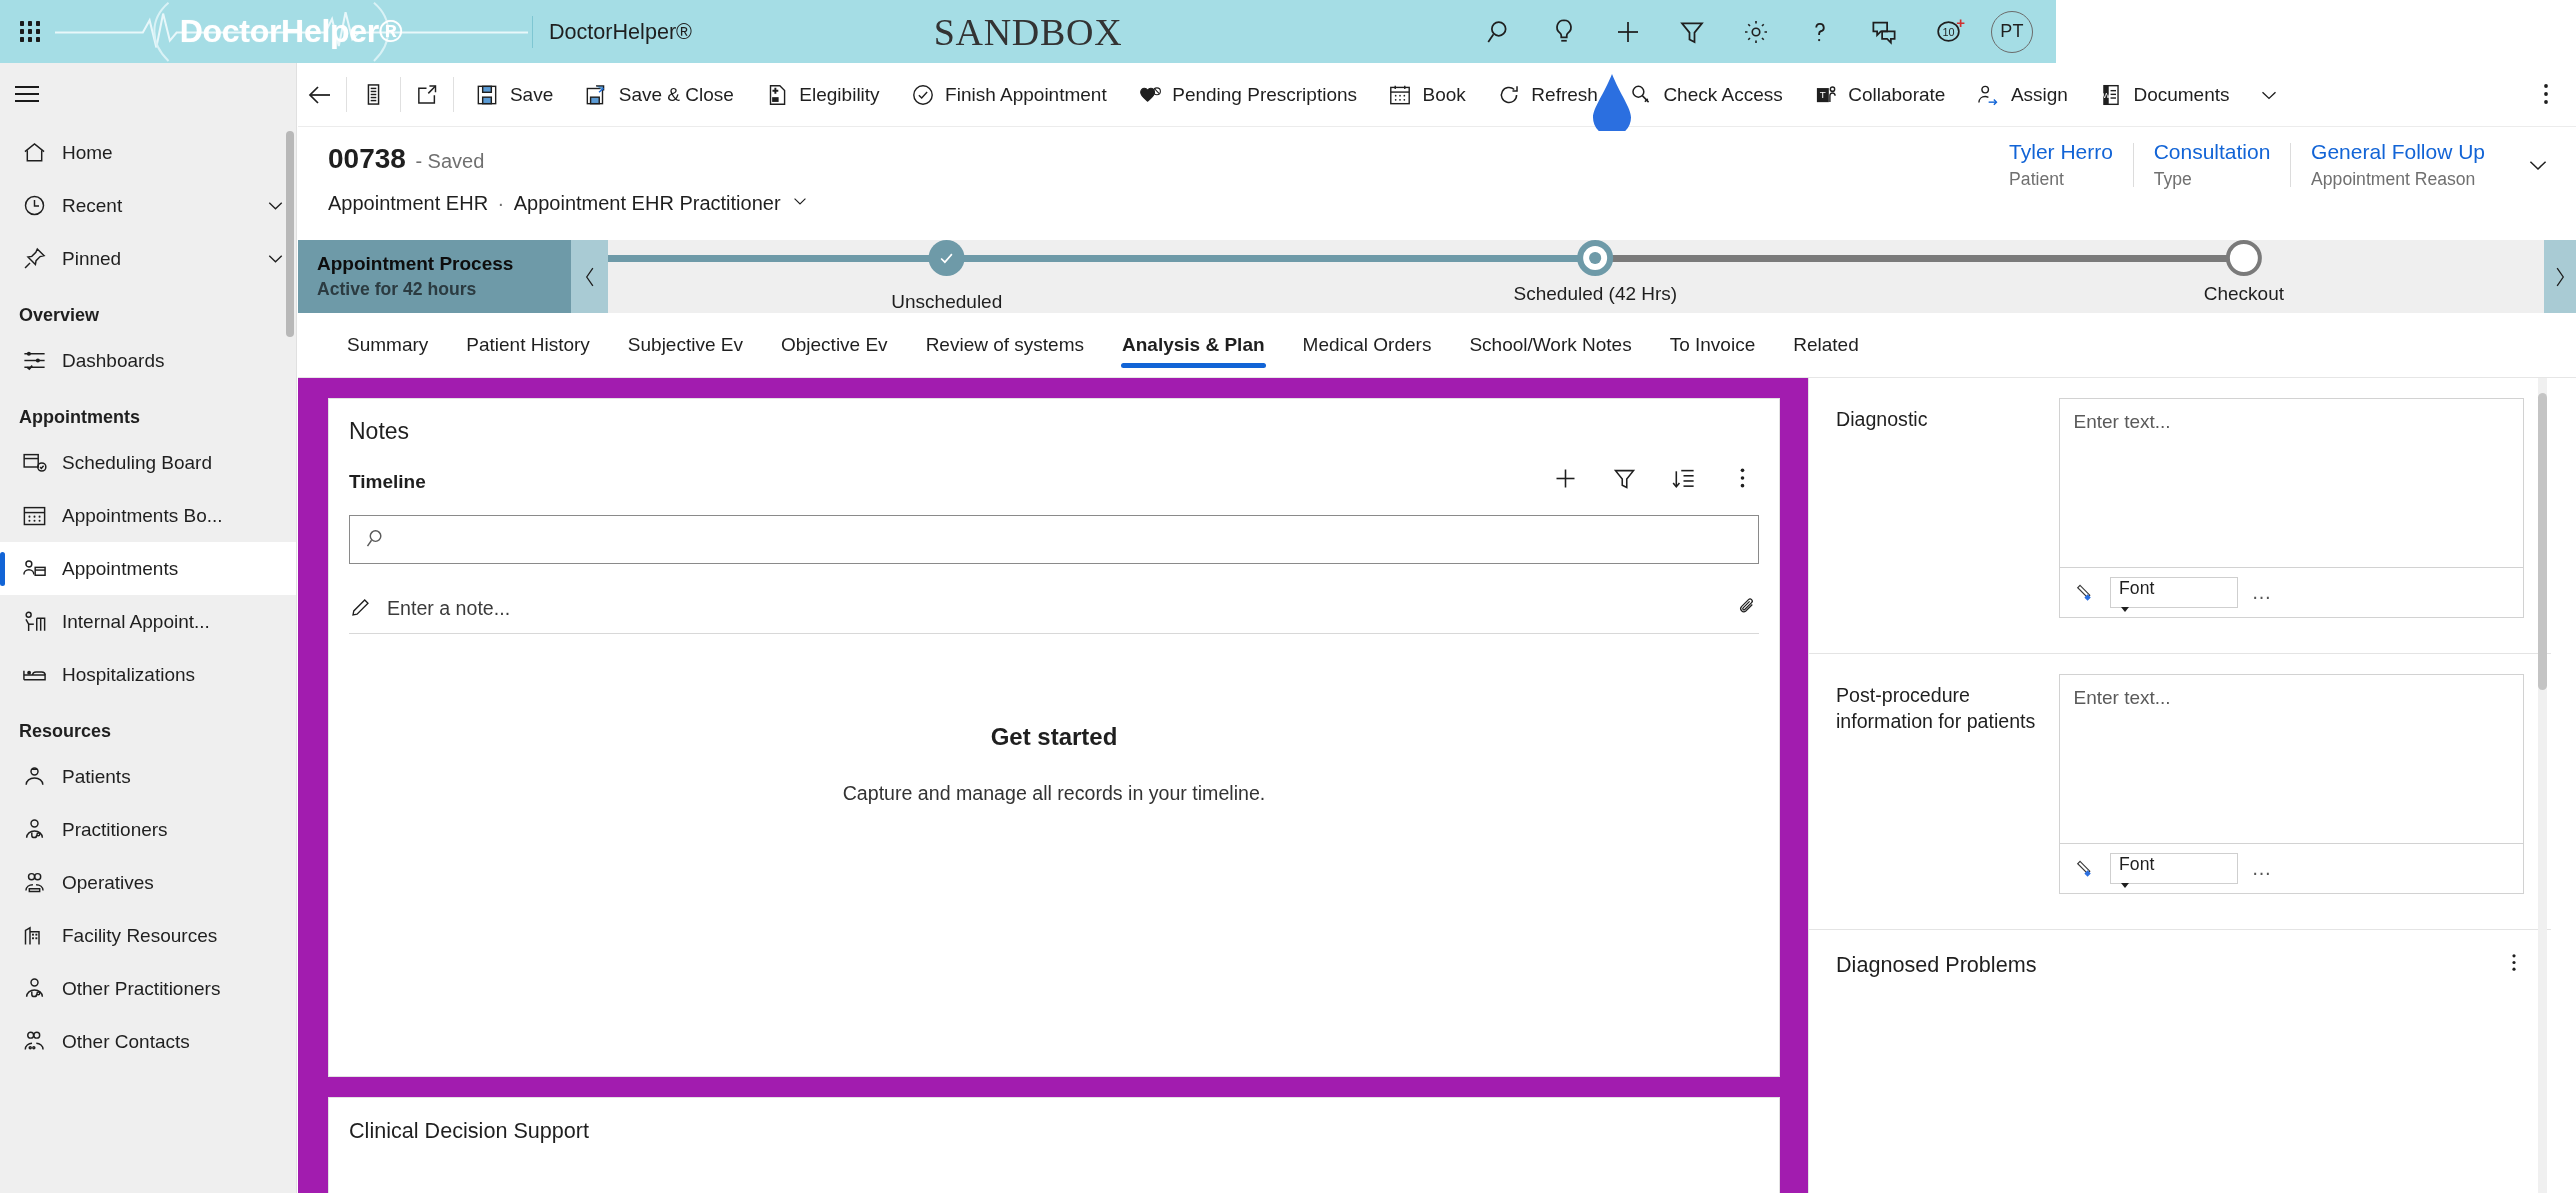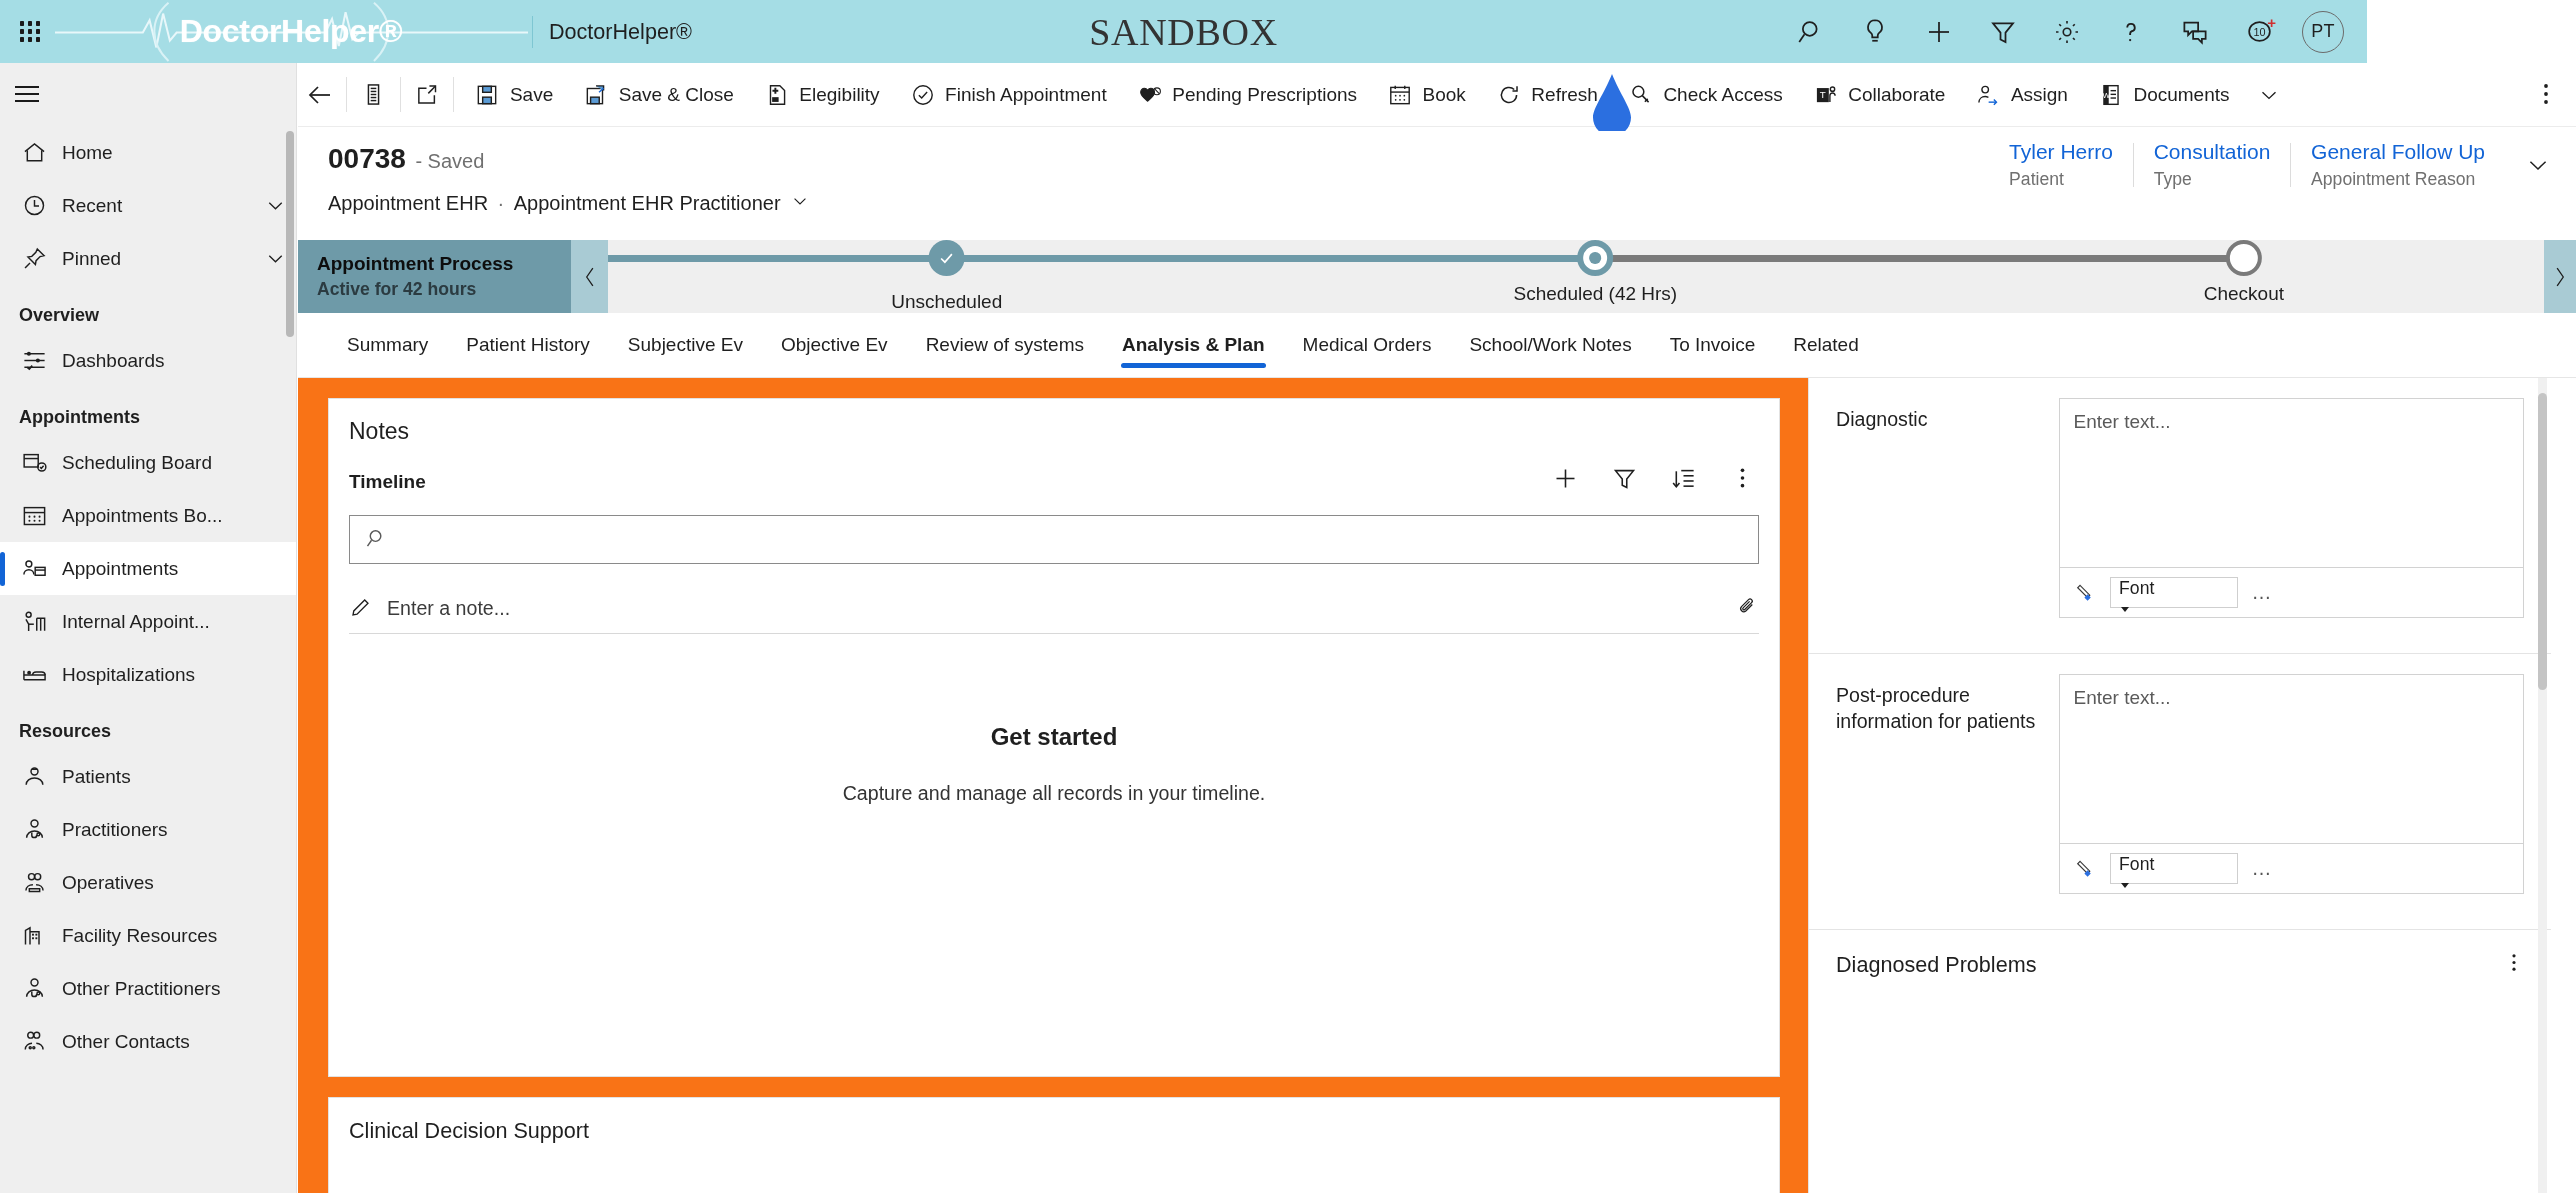--- a/index.html
+++ b/index.html
@@ -6,21 +6,21 @@
   html, body {
     width: 2576px; height: 1193px;
     font-family: "Liberation Sans", sans-serif;
     background: #ffffff;
     overflow: hidden;
   }
 
   
   .topbar {
     position: absolute; top: 0; left: 0;
-    width: 2367px; height: 63px;
+    width: 2056px; height: 63px;
     background: #a5dde5;
     display: flex; align-items: center;
   }
   .waffle {
     width: 30px; height: 30px; margin-left: 15px; margin-right: 9.5px;
     display: grid; grid-template-columns: repeat(3, 1fr); grid-template-rows: repeat(3, 1fr);
     gap: 3.4px; padding: 4.7px;
   }
   .waffle i { background: #1a1a1a; border-radius: 0.7px; display: block; }
   .brand-logo {
@@ -194,21 +194,21 @@
   }
   .tab.active { font-weight: bold; }
   .tab.active::after {
     content: ""; position: absolute; left: 17.6px; right: 17.6px; bottom: 9.5px;
     height: 5.4px; background: #1264d6; border-radius: 3.4px;
   }
 
   
   .body-area {
     position: absolute; left: 298px; top: 378px;
-    width: 2044px; height: 815px; background: #f97316;
+    width: 2044px; height: 815px; background: #a21caf;
   }
 
   
   .col-left { position: absolute; left: 30px; top: 20px; width: 1452px; }
   .card {
     background: #ffffff; border: 0.7px solid #e2e2e2;
   }
   .card-notes { height: 679px; position: relative; }
   .notes-title { position: absolute; left: 20px; top: 19px; font-size: 23px; color: #1f1f1f; }
   .tl-title { position: absolute; left: 20px; top: 72px; font-size: 19px; font-weight: bold; color: #1f1f1f; }

